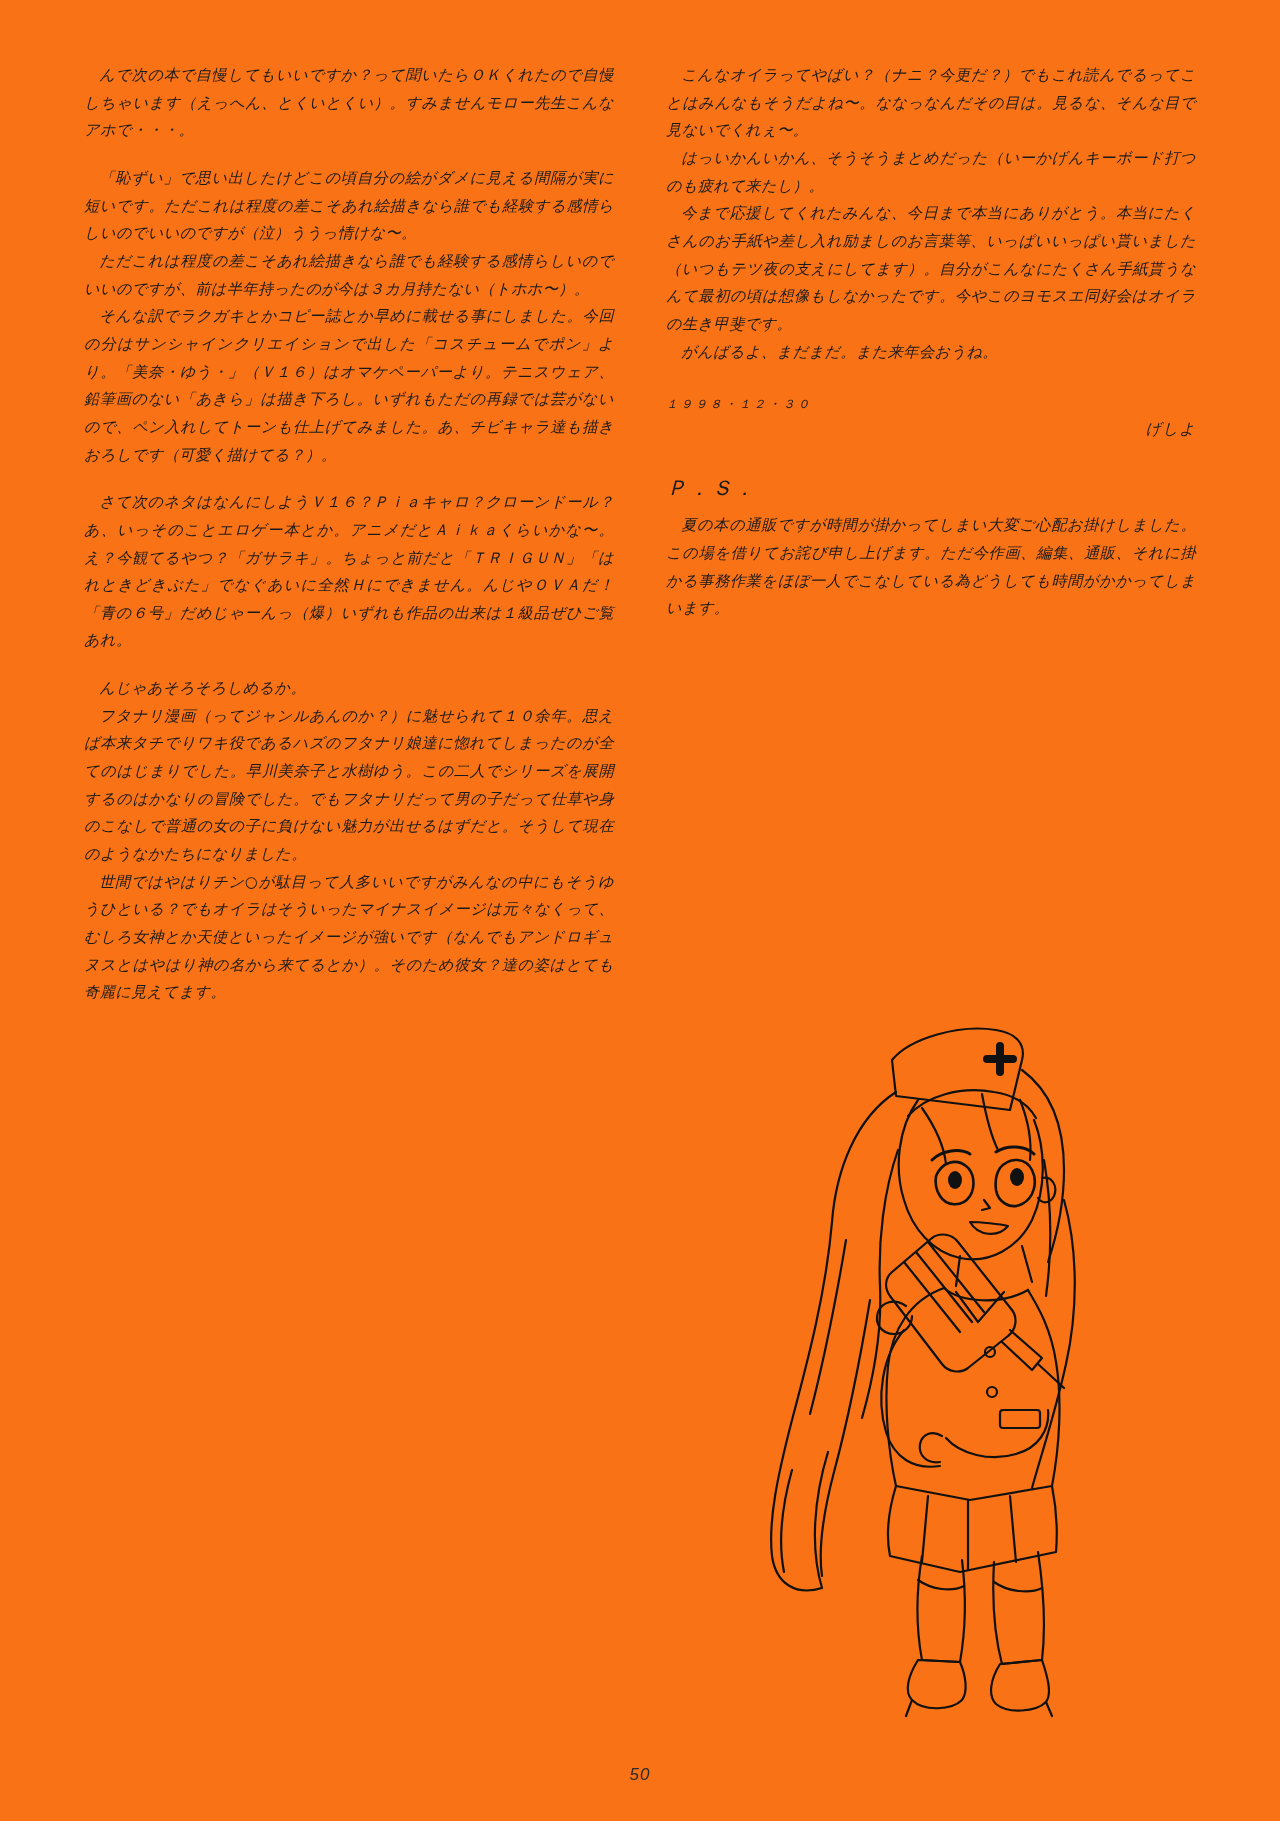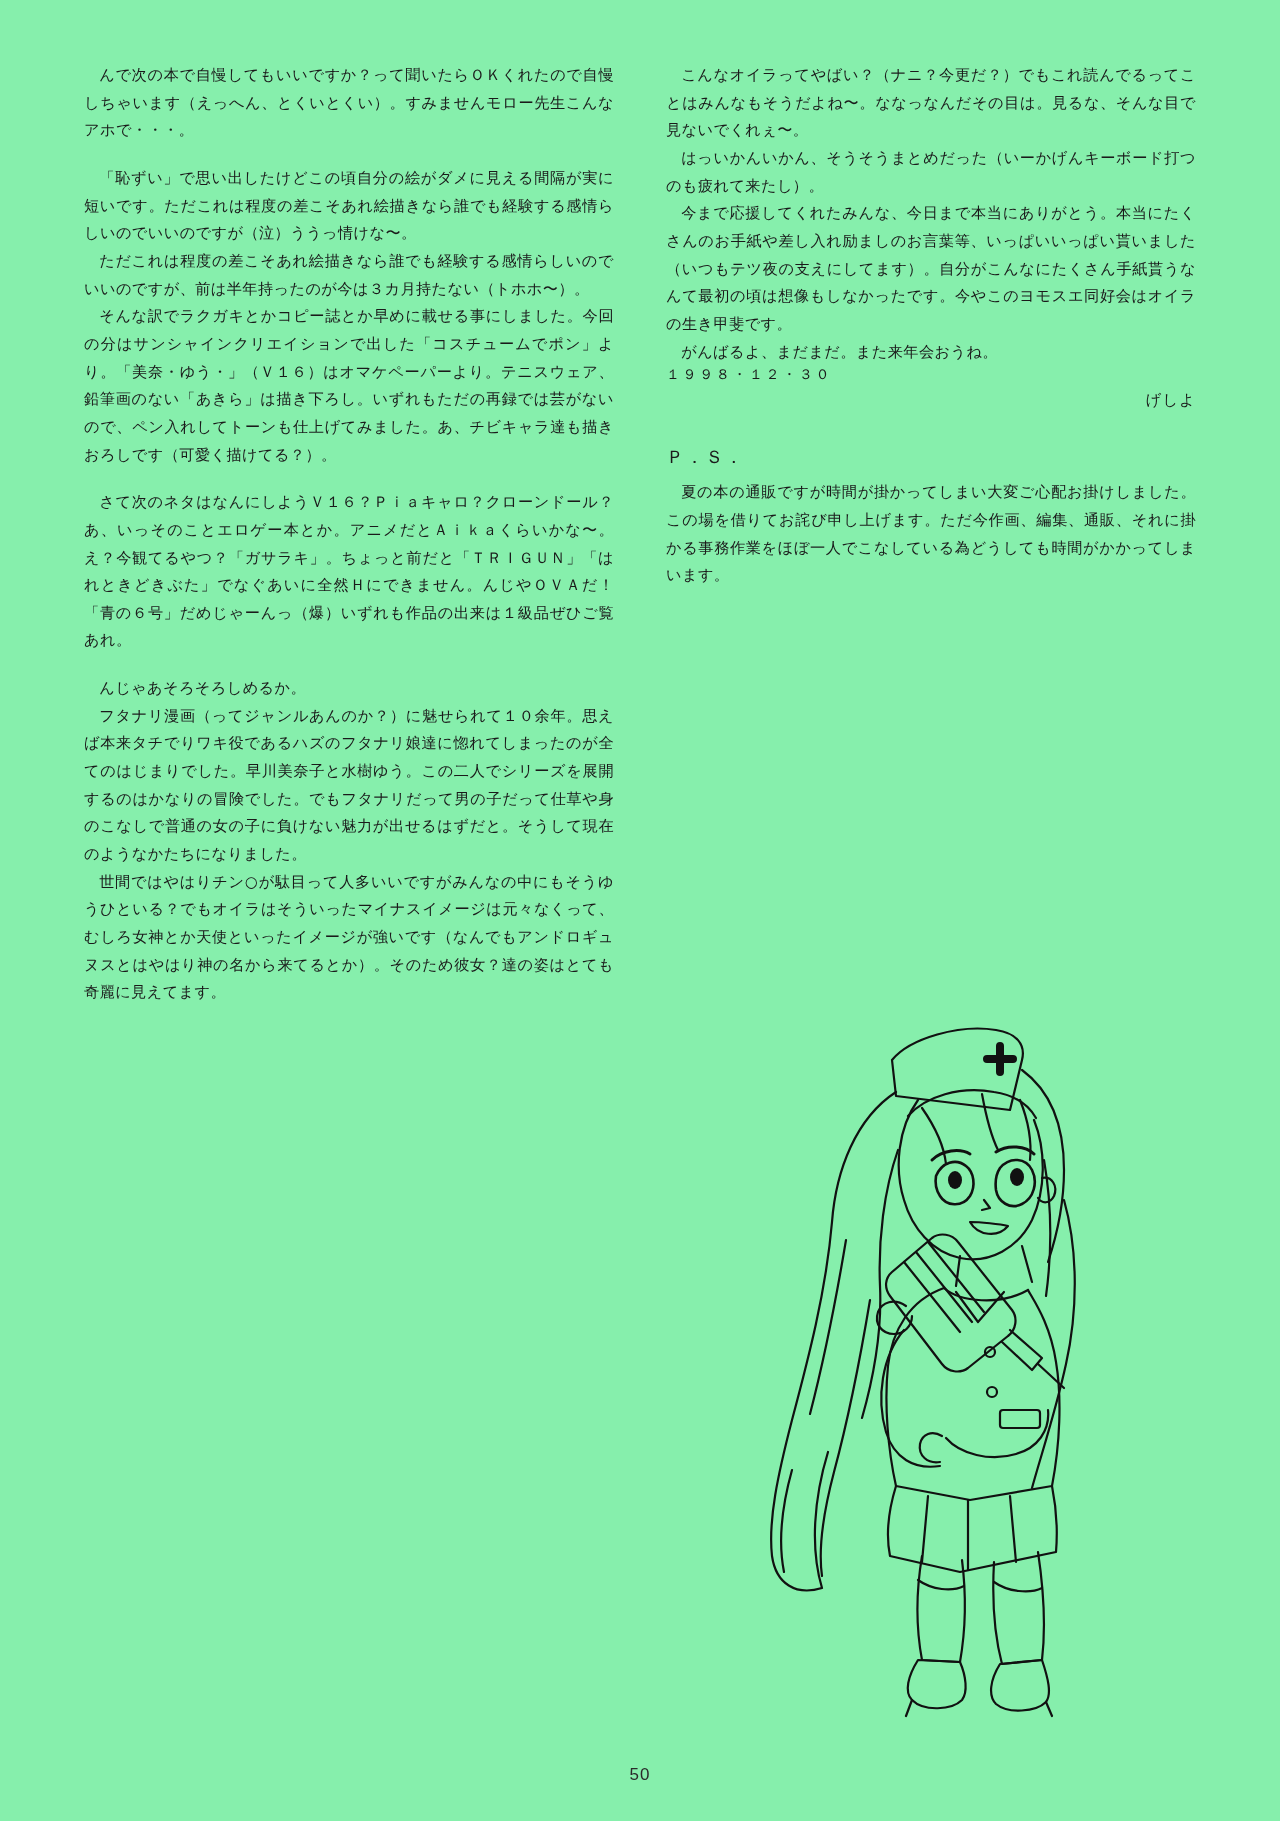--- a/index.html
+++ b/index.html
@@ -11,21 +11,22 @@
     width: 1280px;
     height: 1821px;
     position: relative;
     font-family: "DejaVu Sans", sans-serif;
     color: #1a1a1a;
     overflow: hidden;
   }
   .page {
     position: absolute;
     inset: 0;
-    background: #86efac;
+    background: #f97316;
+    font-style: italic;
   }
   .columns {
     position: absolute;
     top: 62px;
     left: 84px;
     width: 1112px;
     display: flex;
     gap: 52px;
   }
   .col {
@@ -43,33 +44,34 @@
   .col p.ind {
     text-indent: 1em;
   }
   .col p.gap {
     margin-top: 20px;
   }
   .col p.gap-s {
     margin-top: 10px;
   }
   .date-line {
-    font-size: 14px;
+    margin-top: 30px;
+    font-size: 12px;
     letter-spacing: 2.6px;
   }
   .sign-line {
     margin-top: 6px;
     padding-left: 150px;
     font-size: 15.2px;
     letter-spacing: 1.2px;
     text-align: right;
   }
   .ps-head {
     margin-top: 34px;
-    font-size: 18px;
+    font-size: 21px;
     letter-spacing: 1.6px;
   }
   .page-number {
     position: absolute;
     left: 0;
     right: 0;
     bottom: 36px;
     text-align: center;
     font-size: 17px;
     letter-spacing: 1px;

